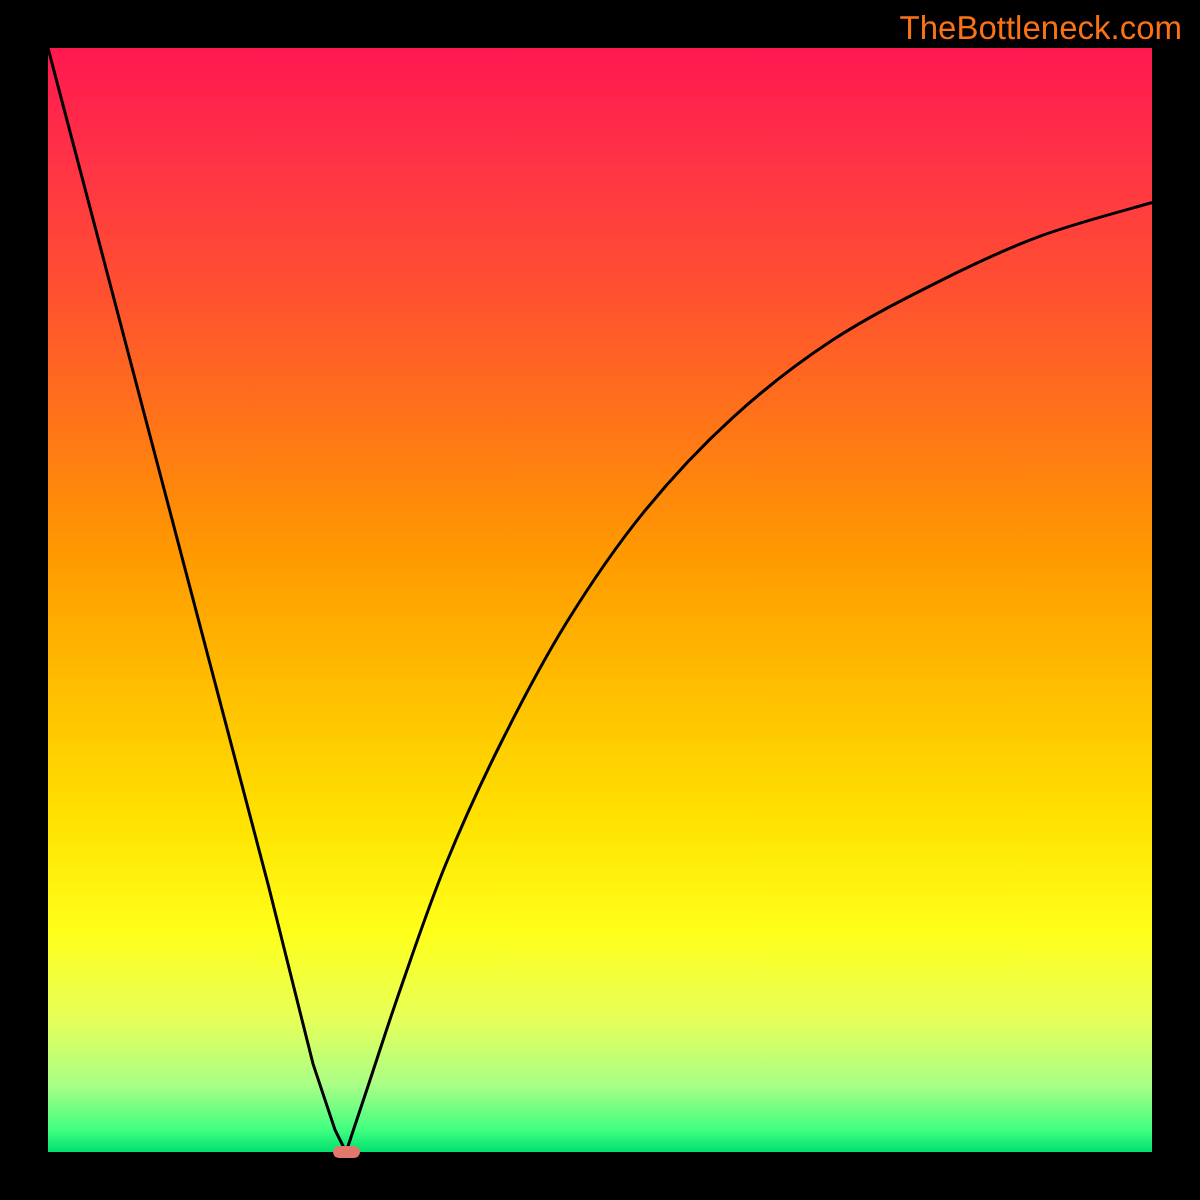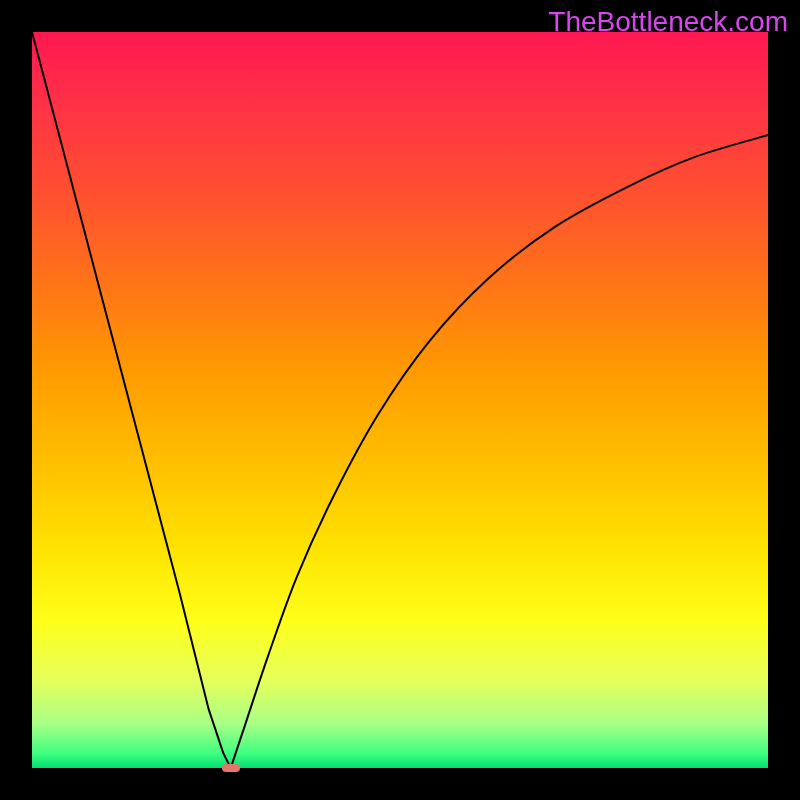--- a/index.html
+++ b/index.html
@@ -29,22 +29,22 @@
       #e6ff5a 88%,
       #a8ff86 94%,
       #40ff80 98%,
       #00e070 100%
     );
   }
   .watermark {
     position: absolute;
     top: 6px;
     right: 12px;
-    color: #d946ef;
-    font-size: 28px;
+    color: #f97316;
+    font-size: 22px;
     font-family: Arial, Helvetica, sans-serif;
     letter-spacing: 0;
     user-select: none;
   }
   .curve-svg {
     position: absolute;
     left: 32px;
     top: 32px;
     width: 736px;
     height: 736px;

